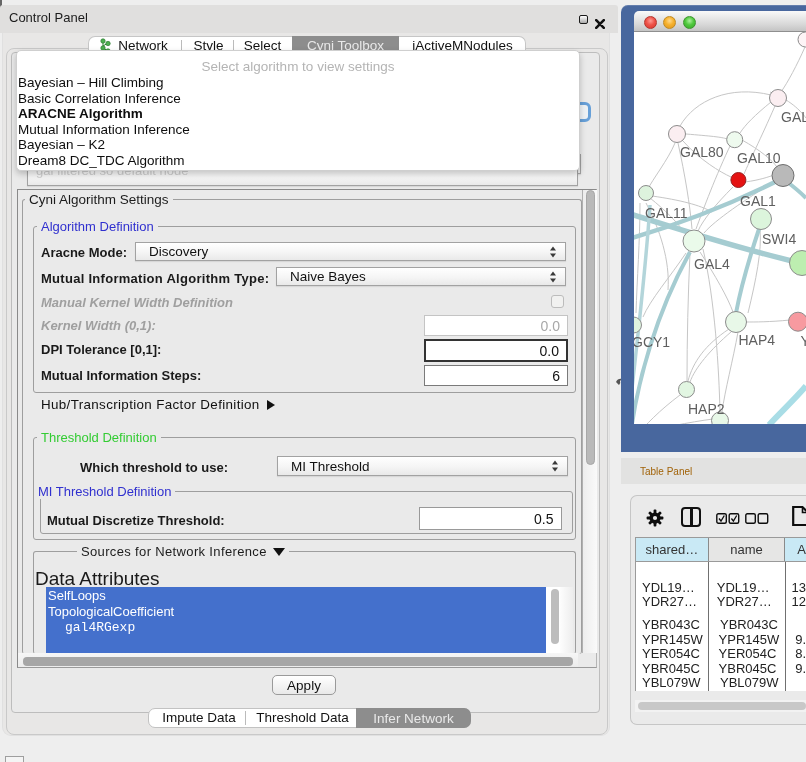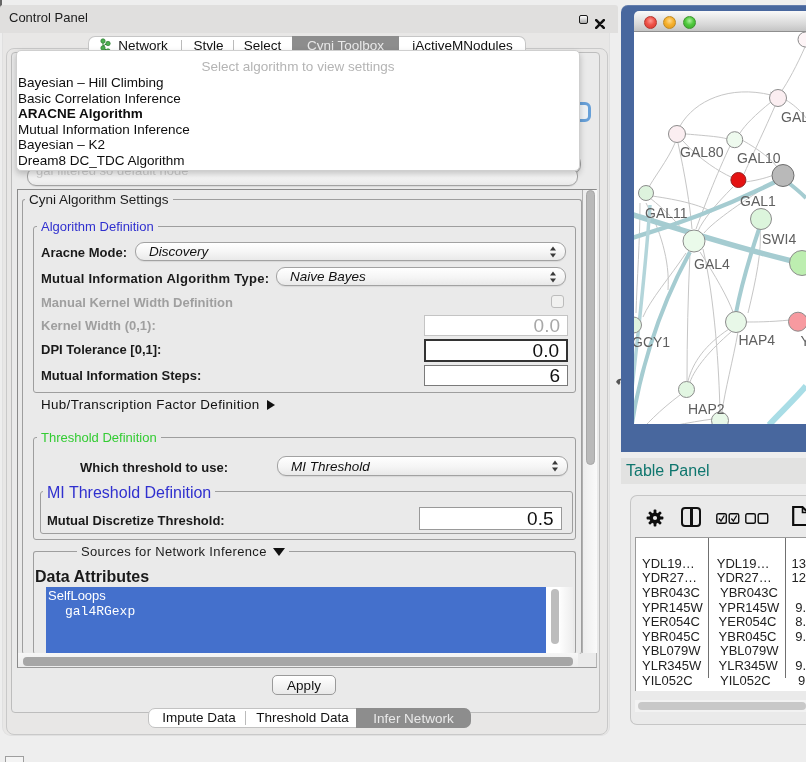--- a/index.html
+++ b/index.html
@@ -1,26 +1,26 @@
 <!DOCTYPE html>
 <html><head>
 <meta charset="utf-8">
 <style>
   html,body{margin:0;padding:0;}
   body{width:806px;height:762px;background:#eeeeee;font-family:"Liberation Sans",sans-serif;position:relative;overflow:hidden;}
   .abs{position:absolute;}
   .b{font-weight:bold;}
-  .combo{position:absolute;border:1px solid #a2a2a2;border-radius:9px;background:linear-gradient(#ffffff,#f5f5f5 55%,#e9e9e9);box-shadow:0 1px 1px rgba(0,0,0,0.08);box-sizing:border-box;font-style:italic;}
+  .combo{position:absolute;border:1px solid #a2a2a2;border-radius:0;background:linear-gradient(#ffffff,#f5f5f5 55%,#e9e9e9);box-shadow:0 1px 1px rgba(0,0,0,0.08);box-sizing:border-box;}
   .combo .ct{position:absolute;left:13px;top:0;bottom:0;display:flex;align-items:center;font-size:13.5px;color:#111;}
   .spin{position:absolute;right:9px;top:50%;width:6px;height:11px;transform:translateY(-50%);}
   .spin:before{content:"";position:absolute;left:0;top:0;border-left:3px solid transparent;border-right:3px solid transparent;border-bottom:4px solid #3a3a3a;}
   .spin:after{content:"";position:absolute;left:0;bottom:0;border-left:3px solid transparent;border-right:3px solid transparent;border-top:4px solid #3a3a3a;}
-  .field{position:absolute;background:#ffffff;font-size:19px;color:#111;display:flex;align-items:center;justify-content:flex-end;padding-right:7px;box-sizing:border-box;}
+  .field{position:absolute;background:#ffffff;font-size:14px;color:#111;display:flex;align-items:center;justify-content:flex-end;padding-right:7px;box-sizing:border-box;}
   .lbl{position:absolute;font-size:13px;font-weight:bold;color:#1a1a1a;white-space:nowrap;}
-  .glbl{color:#9f9f9f;}
+  .glbl{color:#9f9f9f;font-style:italic;}
   .grp{position:absolute;border:1px solid #9e9e9e;border-radius:3px;}
   .gcap{position:absolute;font-size:13.5px;background:#eaeaea;padding:0 4px;white-space:nowrap;}
 </style>
 </head>
 <body>
 
 <div class="abs" style="left:0;top:0;width:2px;height:8px;background:#666;"></div>
 
 <div class="abs" style="left:3px;top:20px;width:606px;height:715px;background:#e8e7e6;border-radius:0 0 8px 8px;box-shadow:0 0 0 1px rgba(0,0,0,0.06);"></div>
 
@@ -94,31 +94,32 @@
 
 <div class="grp" style="left:33px;top:437px;width:540.5px;height:101px;"></div>
 <div class="gcap" style="left:37px;top:430px;color:#33cc33;font-size:13px;">Threshold Definition</div>
 <div class="lbl" style="left:80px;top:459.5px;">Which threshold to use:</div>
 <div class="combo" style="left:237px;top:456px;width:291px;height:20px;margin-left:40px;">
     <div class="ct">MI Threshold</div>
     <div class="spin"></div>
   </div>
 
 <div class="grp" style="left:39.5px;top:491px;width:531.5px;height:41px;"></div>
-<div class="gcap" style="left:43px;top:484px;color:#3030cf;font-size:16px;">MI Threshold Definition</div>
+<div class="gcap" style="left:34px;top:484px;color:#3030cf;font-size:13px;">MI Threshold Definition</div>
 <div class="lbl" style="left:47px;top:512.5px;">Mutual Discretize Threshold:</div>
 <div class="field" style="left:418.5px;top:507px;width:143px;height:23px;border:1px solid #999999;">0.5</div>
 
 <div class="grp" style="left:33px;top:551px;width:540.5px;height:102px;border-bottom:none;"></div>
 <div class="abs gcap" style="left:36px;top:544px;color:#1c1c1c;font-size:13px;display:flex;align-items:center;letter-spacing:0.35px;margin-left:41px;">Sources for Network Inference<span style="display:inline-block;margin-left:6px;width:0;height:0;border-left:6px solid transparent;border-right:6px solid transparent;border-top:8px solid #111;"></span></div>
-<div class="abs" style="left:35px;top:568px;font-size:16px;font-weight:bold;color:#1a1a1a;">Data Attributes</div>
+<div class="abs" style="left:35px;top:568px;font-size:19px;font-weight:normal;color:#1a1a1a;">Data Attributes</div>
 
 <div class="abs" style="left:46px;top:587px;width:527px;height:66px;background:#ffffff;overflow:hidden;">
   <div style="position:absolute;left:0;top:0;width:500px;height:66px;background:#4470cc;color:#fff;font-size:13px;">
     <div style="height:16.2px;padding-left:2px;display:flex;align-items:center;">SelfLoops</div>
+    <div style="height:16.2px;padding-left:2px;display:flex;align-items:center;">TopologicalCoefficient</div>
     <div style="height:16.2px;padding-left:19px;display:flex;align-items:center;font-family:Liberation Mono, monospace;">gal4RGexp</div>
   </div>
   <div style="position:absolute;left:504.5px;top:2px;width:8px;height:55px;background:#bdbdbd;border-radius:4px;"></div>
   <div style="position:absolute;left:514px;top:0;width:13px;height:66px;background:linear-gradient(90deg,#fdfdfd,#ededed);"></div>
 </div>
 
 <div class="abs" style="left:18px;top:653px;width:560px;height:14px;background:linear-gradient(#f6f6f6,#ececec);"></div>
 <div class="abs" style="left:23px;top:657px;width:550px;height:8.5px;background:#a6a6a6;border-radius:4px;"></div>
 
 <div class="abs" style="left:272px;top:675px;width:64px;height:20px;border:1px solid #9a9a9a;border-radius:5px;background:linear-gradient(#ffffff,#e9e9e9);display:flex;align-items:center;justify-content:center;font-size:13.5px;color:#111;box-sizing:border-box;">Apply</div>
@@ -224,21 +225,21 @@
     <text x="694" y="268.5">GAL4</text>
     <text x="632" y="347">GCY1</text>
     <text x="738.5" y="345">HAP4</text>
     <text x="800.5" y="345.5">Y</text>
     <text x="688" y="414">HAP2</text>
   </g>
 </svg>
 </div>
 
 <div class="abs" style="left:621px;top:458px;width:185px;height:26px;background:#e2e2e1;display:flex;align-items:center;">
-    <span style="margin-left:5px;font-size:16px;color:#0f766e;">Table Panel</span>
+    <span style="margin-left:19px;font-size:10px;color:#a16207;">Table Panel</span>
   </div>
 
 <div class="abs" style="left:630px;top:495px;width:176px;height:230px;background:#eaeaea;border:1px solid #c6c6c6;border-right:none;border-radius:7px 0 0 7px;box-sizing:border-box;"></div>
 
 <div class="abs" style="left:646px;top:509px;width:18px;height:18px;">
 <svg width="18" height="18" viewBox="0 0 18 18">
 <g fill="#0d0d0d">
         <circle cx="9" cy="9" r="5.6"></circle>
 <g>
 <rect x="7.6" y="0.6" width="2.8" height="4" rx="0.9"></rect>
@@ -270,34 +271,39 @@
 <rect x="0.8" y="0.8" width="9.5" height="9.5" rx="1.5" fill="none" stroke="#0d0d0d" stroke-width="1.4"></rect>
 <rect x="13.2" y="0.8" width="9.5" height="9.5" rx="1.5" fill="none" stroke="#0d0d0d" stroke-width="1.4"></rect>
 </svg></div>
 <div class="abs" style="left:791px;top:505px;width:15px;height:22px;overflow:hidden;">
 <svg width="20" height="22" viewBox="0 0 20 22">
 <path d="M2.2 2 L11.5 2 L17 7.5 L17 20 L2.2 20 Z" fill="none" stroke="#0d0d0d" stroke-width="2.2"></path>
 <path d="M11.5 2 L11.5 7.5 L17 7.5" fill="none" stroke="#0d0d0d" stroke-width="1.6"></path>
 </svg></div>
 
 <div class="abs" style="left:635px;top:537px;width:171px;height:154px;background:#ffffff;border-left:1px solid #9a9a9a;border-top:1px solid #9a9a9a;box-sizing:border-box;overflow:hidden;">
+  <div style="display:flex;height:24px;border-bottom:1px solid #9a9a9a;box-sizing:border-box;font-size:13px;color:#333;">
+    <div style="width:73px;background:#c9e9f5;border-right:1px solid #8a8a8a;display:flex;align-items:center;justify-content:center;box-sizing:border-box;">shared…</div>
+    <div style="width:77px;background:#e6e6e5;border-right:1px solid #8a8a8a;display:flex;align-items:center;justify-content:center;box-sizing:border-box;">name</div>
+    <div style="flex:1;background:#c9e9f5;display:flex;align-items:center;padding-left:12px;">A</div>
+  </div>
   <div style="position:relative;font-size:13px;color:#222;padding-top:18px;">
     <div style="position:absolute;left:72px;top:0;width:1px;height:140px;background:#707070;"></div>
     <div style="position:absolute;left:149px;top:0;width:1px;height:140px;background:#707070;"></div>
     <div style="display:flex;height:14.6px;align-items:center;">
         <span style="width:73px;padding-left:6px;box-sizing:border-box;">YDL19…</span>
         <span style="width:77px;padding-left:11px;box-sizing:border-box;">YDL19…</span>
         <span style="padding-left:12px;">13</span>
       </div>
     <div style="display:flex;height:14.6px;align-items:center;">
         <span style="width:73px;padding-left:6px;box-sizing:border-box;">YDR27…</span>
         <span style="width:77px;padding-left:11px;box-sizing:border-box;">YDR27…</span>
         <span style="padding-left:12px;">12</span>
       </div>
-    <div style="display:flex;height:14.6px;align-items:center;">
+    <div style="display:flex;height:14.6px;align-items:center;margin-top:8px;">
         <span style="width:73px;padding-left:6px;box-sizing:border-box;">YBR043C</span>
         <span style="width:77px;padding-left:11px;box-sizing:border-box;">YBR043C</span>
         <span style="padding-left:12px;"></span>
       </div>
     <div style="display:flex;height:14.6px;align-items:center;">
         <span style="width:73px;padding-left:6px;box-sizing:border-box;">YPR145W</span>
         <span style="width:77px;padding-left:11px;box-sizing:border-box;">YPR145W</span>
         <span style="padding-left:12px;">9.</span>
       </div>
     <div style="display:flex;height:14.6px;align-items:center;">

